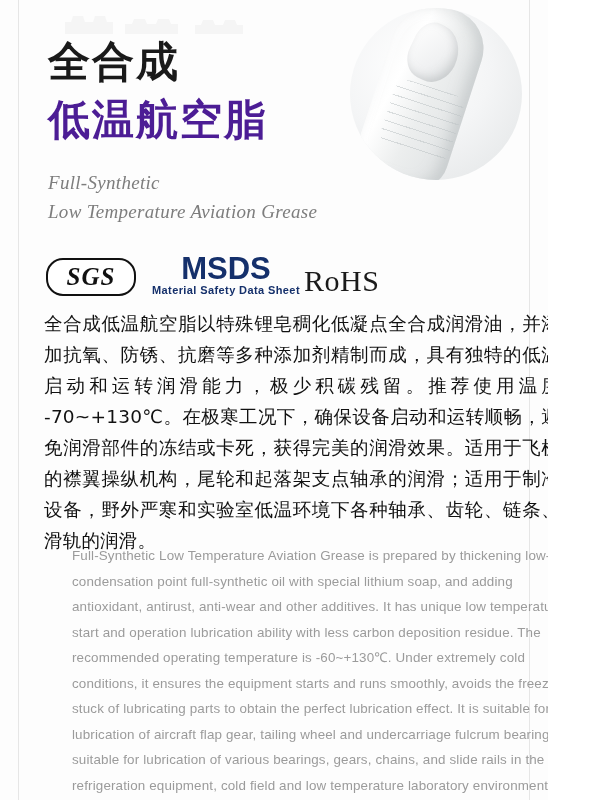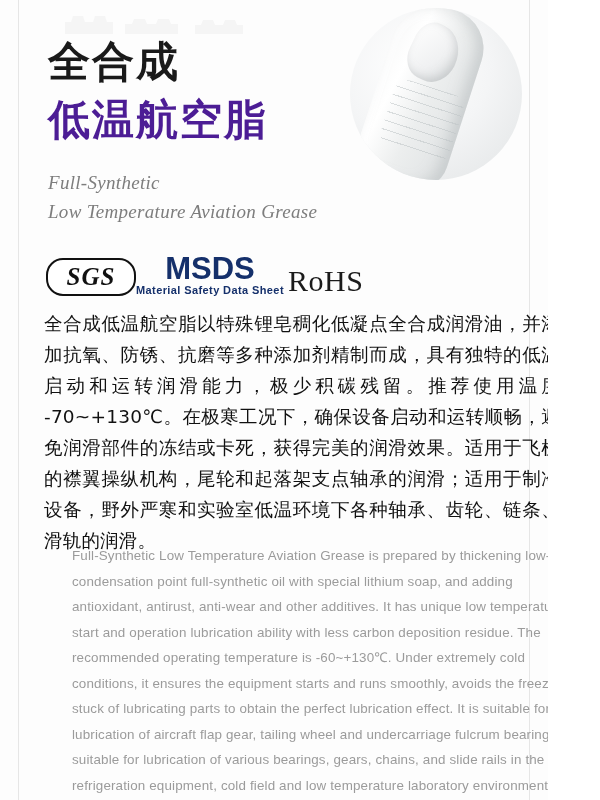--- a/index.html
+++ b/index.html
@@ -160,21 +160,21 @@
     position: absolute;
     left: -6px;
     top: 50%;
     width: 98px;
     height: 2px;
     background: #fff;
     transform: rotate(-6deg);
     opacity: 0;
   }
   .cert-msds {
-    margin-left: 0;
+    margin-left: 16px;
     display: flex;
     flex-direction: column;
     align-items: center;
   }
   .cert-msds .main {
     font-family: "Liberation Sans", sans-serif;
     font-weight: bold;
     font-size: 31px;
     line-height: 31px;
     color: #15306b;

